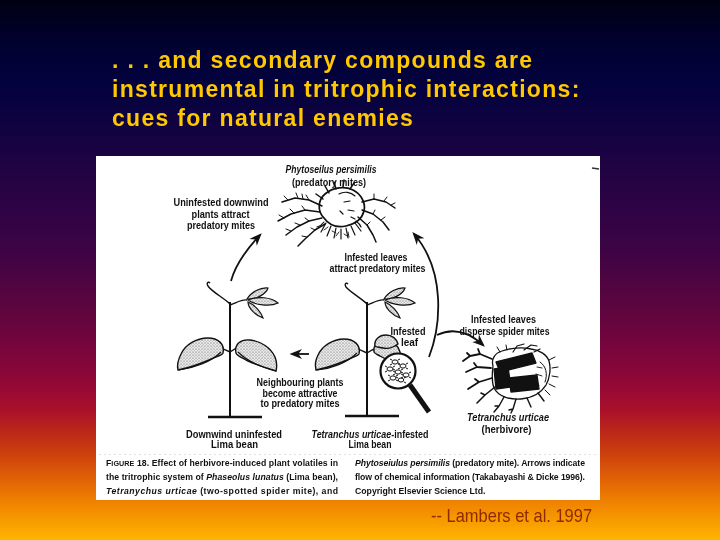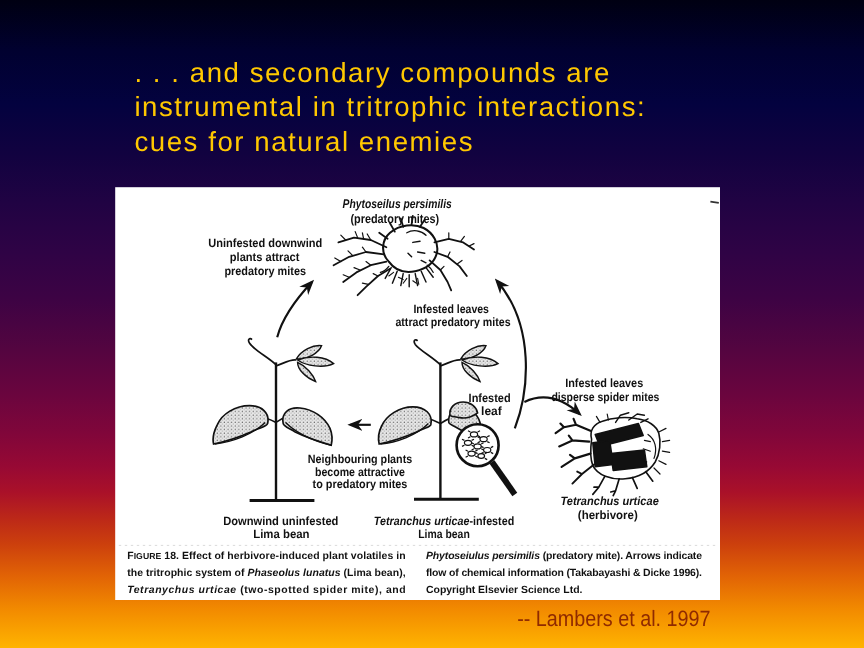--- a/index.html
+++ b/index.html
@@ -20,21 +20,21 @@
     #970934 72%,
     #AA1129 76%,
     #BC2818 80%,
     #CC400D 84%,
     #E26405 89%,
     #F28A00 94%,
     #FFB400 100%);
 }
 #title{
   position:absolute;left:112px;top:46px;width:560px;
-  color:#FFC800;font-size:23px;font-weight:normal;line-height:29px;
+  color:#FFC800;font-size:23px;font-weight:bold;line-height:29px;
   letter-spacing:1.3px;
 }
 #figbox{
   position:absolute;left:96px;top:156px;width:504px;height:344px;
   background:#ffffff;
   text-align:right;
 }
 #cite{
   position:absolute;left:431px;top:505px;
   color:#8F2A00;font-size:18.5px;font-weight:normal;

